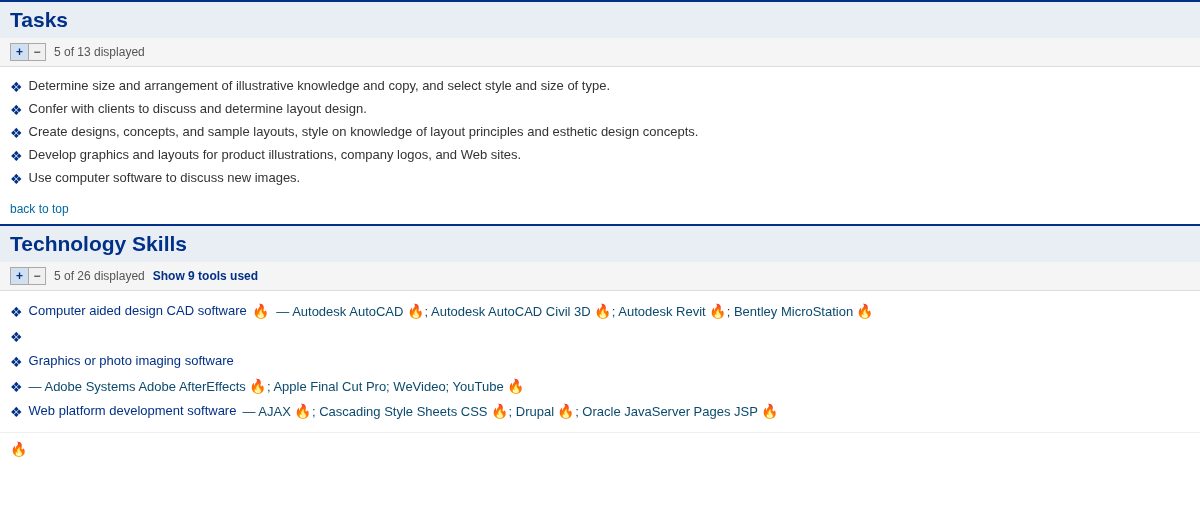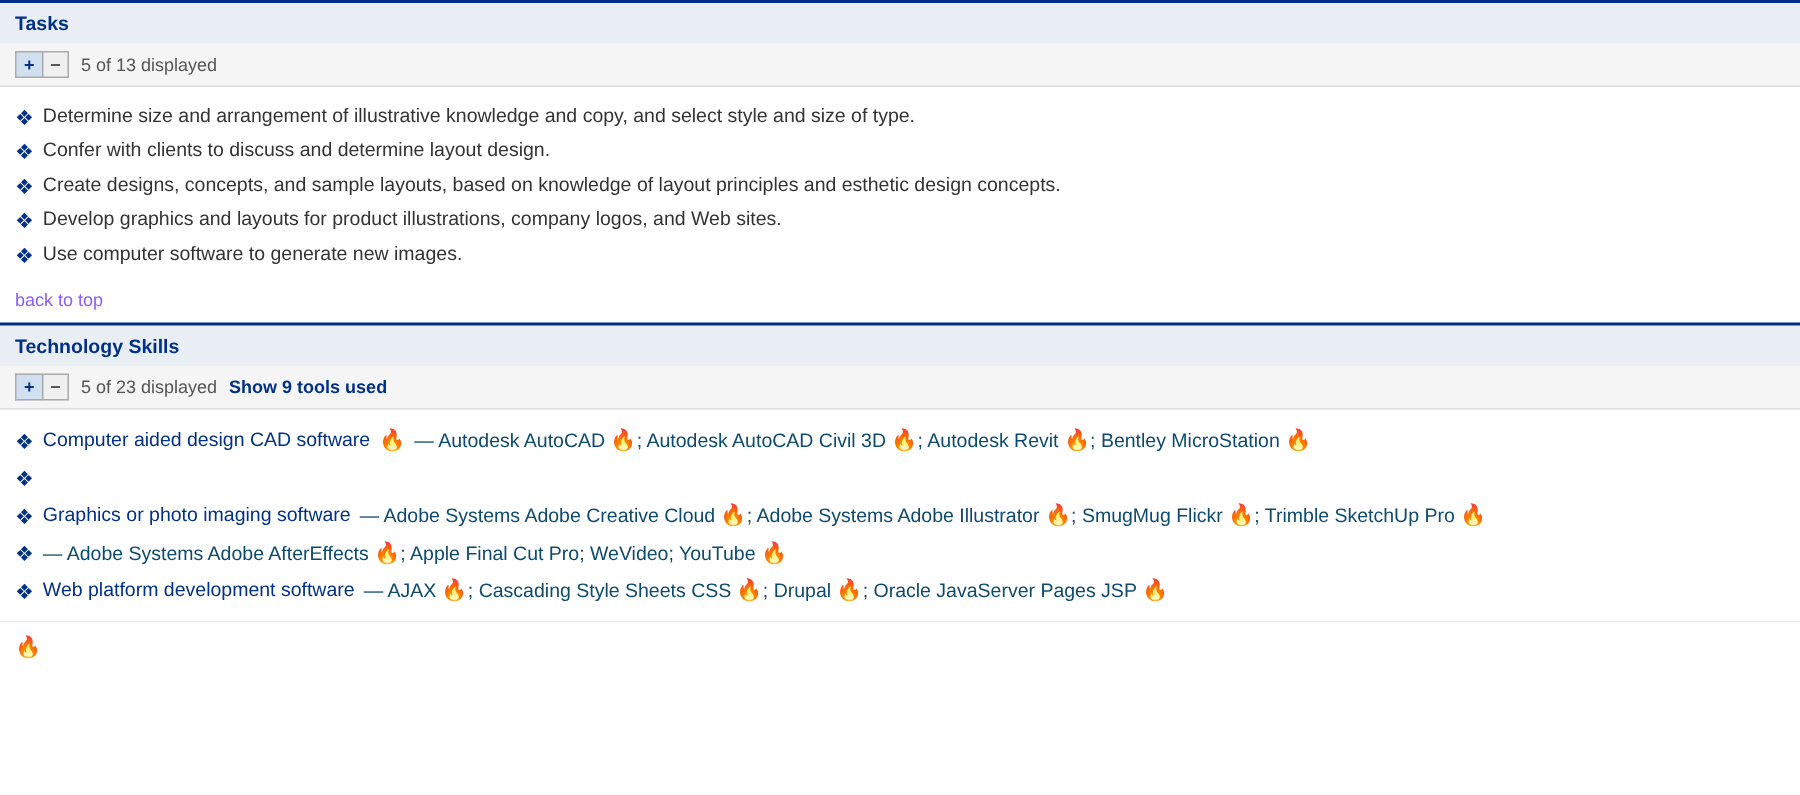--- a/index.html
+++ b/index.html
@@ -6,21 +6,21 @@
     body {
       font-family: Arial, sans-serif;
       font-size: 13px;
       color: #333;
       background: #fff;
       width: 1200px;
       min-height: 530px;
     }
 
     .section-title {
-      font-size: 13px;
+      font-size: 21px;
       font-weight: bold;
       color: #003087;
       padding: 6px 10px;
       background: #e8eef4;
       border-top: 2px solid #003087;
     }
 
     .section-controls {
       background: #f5f5f5;
       border-bottom: 1px solid #ddd;
@@ -89,21 +89,21 @@
 
     .task-icon {
       color: #003087;
       font-size: 14px;
       margin-top: 1px;
       flex-shrink: 0;
     }
 
     .back-to-top {
       display: block;
-      color: #8b5cf6;
+      color: #0369a1;
       text-decoration: none;
       font-size: 12px;
       padding: 4px 10px 8px 10px;
     }
 
     .tech-section {
       margin-top: 0;
     }
 
     .tech-list {
@@ -170,60 +170,59 @@
     <li>
       <span class="task-icon">❖</span>
       <span>Determine size and arrangement of illustrative knowledge and copy, and select style and size of type.</span>
     </li>
     <li>
       <span class="task-icon">❖</span>
       <span>Confer with clients to discuss and determine layout design.</span>
     </li>
     <li>
       <span class="task-icon">❖</span>
-      <span>Create designs, concepts, and sample layouts, based on knowledge of layout principles and esthetic design concepts.</span>
+      <span>Create designs, concepts, and sample layouts, style on knowledge of layout principles and esthetic design concepts.</span>
     </li>
     <li>
       <span class="task-icon">❖</span>
       <span>Develop graphics and layouts for product illustrations, company logos, and Web sites.</span>
     </li>
     <li>
       <span class="task-icon">❖</span>
-      <span>Use computer software to generate new images.</span>
+      <span>Use computer software to discuss new images.</span>
     </li>
   </ul>
 
   <a href="#" class="back-to-top">back to top</a>
 </div>
 
 <div class="tech-section">
   <div class="section-title">Technology Skills</div>
   <div class="section-controls">
     <div class="btn-plus-minus">
       <span class="btn-box">+</span>
       <span class="btn-box">−</span>
     </div>
-    <span class="count-label">5 of 23 displayed</span>
+    <span class="count-label">5 of 26 displayed</span>
     <a href="#" class="show-link">Show 9 tools used</a>
   </div>
 
   <ul class="tech-list">
     <li>
       <span class="tech-icon">❖</span>
       <span class="tech-name">Computer aided design CAD software</span>
       <span class="fire-icon">🔥</span>
       <span class="tech-detail">— Autodesk AutoCAD <span class="fire-icon">🔥</span>; Autodesk AutoCAD Civil 3D <span class="fire-icon">🔥</span>; Autodesk Revit <span class="fire-icon">🔥</span>; Bentley MicroStation <span class="fire-icon">🔥</span></span>
     </li>
     <li>
       <span class="tech-icon">❖</span>
     </li>
     <li>
       <span class="tech-icon">❖</span>
       <span class="tech-name">Graphics or photo imaging software</span>
-      <span class="tech-detail">— Adobe Systems Adobe Creative Cloud <span class="fire-icon">🔥</span>; Adobe Systems Adobe Illustrator <span class="fire-icon">🔥</span>; SmugMug Flickr <span class="fire-icon">🔥</span>; Trimble SketchUp Pro <span class="fire-icon">🔥</span></span>
     </li>
     <li>
       <span class="tech-icon">❖</span>
       <span class="tech-detail">— Adobe Systems Adobe AfterEffects <span class="fire-icon">🔥</span>; Apple Final Cut Pro; WeVideo; YouTube <span class="fire-icon">🔥</span></span>
     </li>
     <li>
       <span class="tech-icon">❖</span>
       <span class="tech-name">Web platform development software</span>
       <span class="tech-detail">— AJAX <span class="fire-icon">🔥</span>; Cascading Style Sheets CSS <span class="fire-icon">🔥</span>; Drupal <span class="fire-icon">🔥</span>; Oracle JavaServer Pages JSP <span class="fire-icon">🔥</span></span>
     </li>

